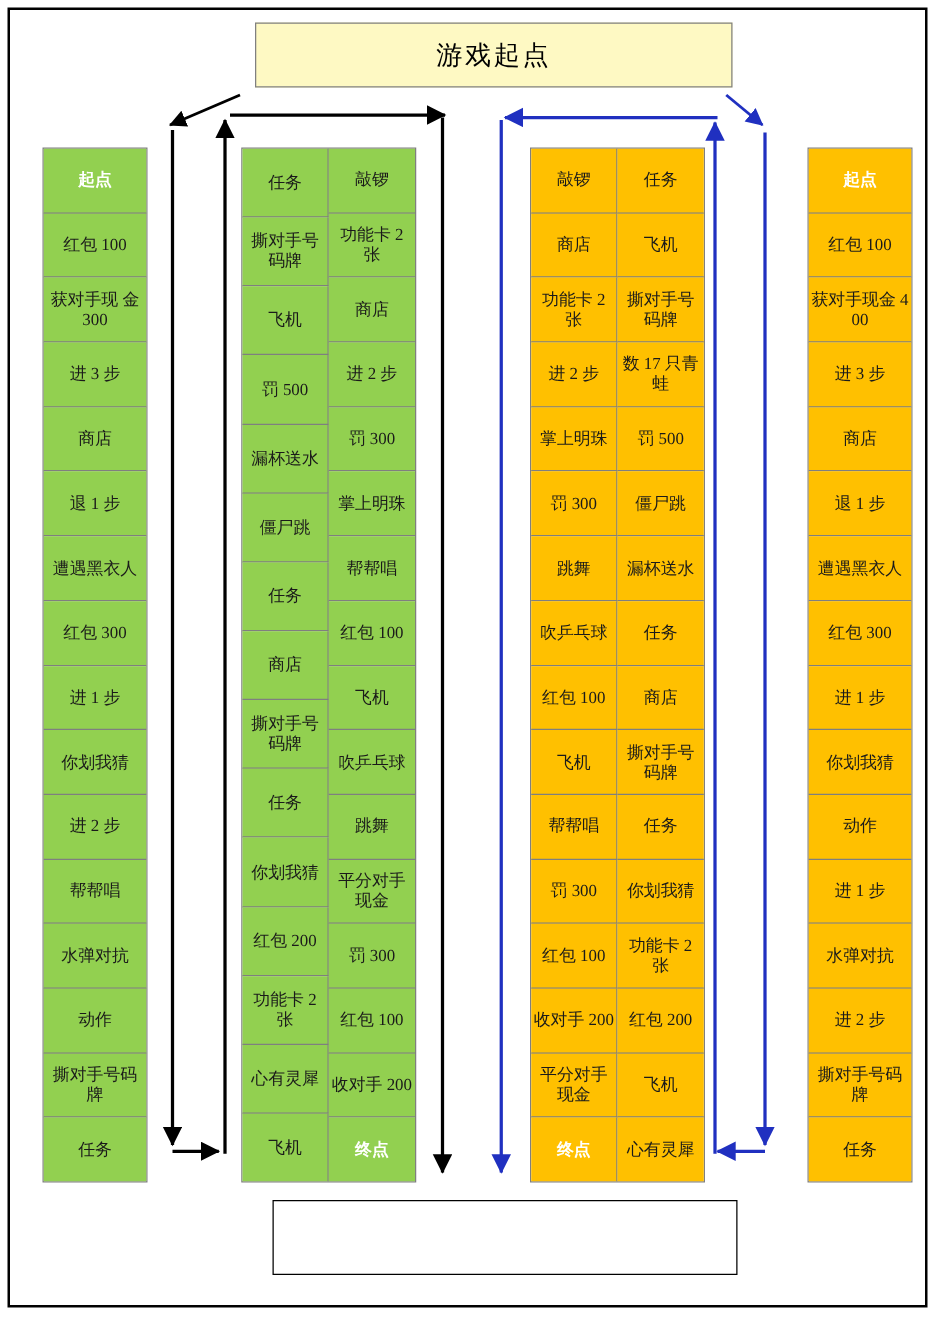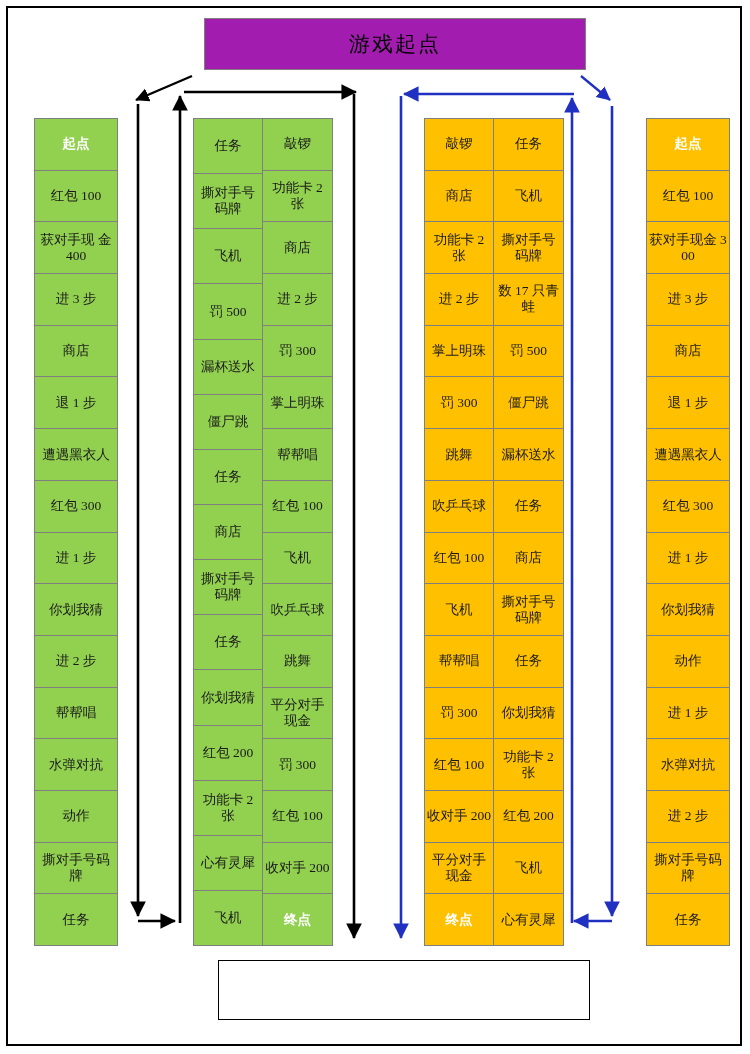--- a/index.html
+++ b/index.html
@@ -14,21 +14,21 @@
     width:736px;height:1040px;
     border:2px solid #000000;
     box-sizing:border-box;
     background:#ffffff;
   }
   
   .title-box{
     position:absolute;left:196px;top:10px;
     width:382px;height:52px;
     border:1px solid #808080;
-    background:#a21caf;
+    background:#fef9c3;
     display:flex;align-items:center;justify-content:center;
     box-sizing:border-box;
     font-size:21px;color:#000;
     letter-spacing:2px;
   }
   .bottom-box{
     position:absolute;left:210px;top:952px;
     width:372px;height:60px;
     border:1.5px solid #000000;
     background:#ffffff;
@@ -137,21 +137,21 @@
 
     <g>
       <path d="M604,913 L566,913" stroke="#2030C0" stroke-width="2.6" fill="none" marker-end="url(#ahU)"></path>
     </g>
   </svg>
 
   <div class="col green" id="col-green-single">
     <div class="subcol">
         <div class="cell special">起点</div>
         <div class="cell">红包 100</div>
-        <div class="cell">获对手现 金 400</div>
+        <div class="cell">获对手现 金 300</div>
         <div class="cell">进 3 步</div>
         <div class="cell">商店</div>
         <div class="cell">退 1 步</div>
         <div class="cell">遭遇黑衣人</div>
         <div class="cell">红包 300</div>
         <div class="cell">进 1 步</div>
         <div class="cell">你划我猜</div>
         <div class="cell">进 2 步</div>
         <div class="cell">帮帮唱</div>
         <div class="cell">水弹对抗</div>
@@ -235,21 +235,21 @@
         <div class="cell">红包 200</div>
         <div class="cell">飞机</div>
         <div class="cell">心有灵犀</div>
       </div>
   </div>
 
   <div class="col orange" id="col-orange-single">
     <div class="subcol">
         <div class="cell special">起点</div>
         <div class="cell">红包 100</div>
-        <div class="cell">获对手现金 300</div>
+        <div class="cell">获对手现金 400</div>
         <div class="cell">进 3 步</div>
         <div class="cell">商店</div>
         <div class="cell">退 1 步</div>
         <div class="cell">遭遇黑衣人</div>
         <div class="cell">红包 300</div>
         <div class="cell">进 1 步</div>
         <div class="cell">你划我猜</div>
         <div class="cell">动作</div>
         <div class="cell">进 1 步</div>
         <div class="cell">水弹对抗</div>

